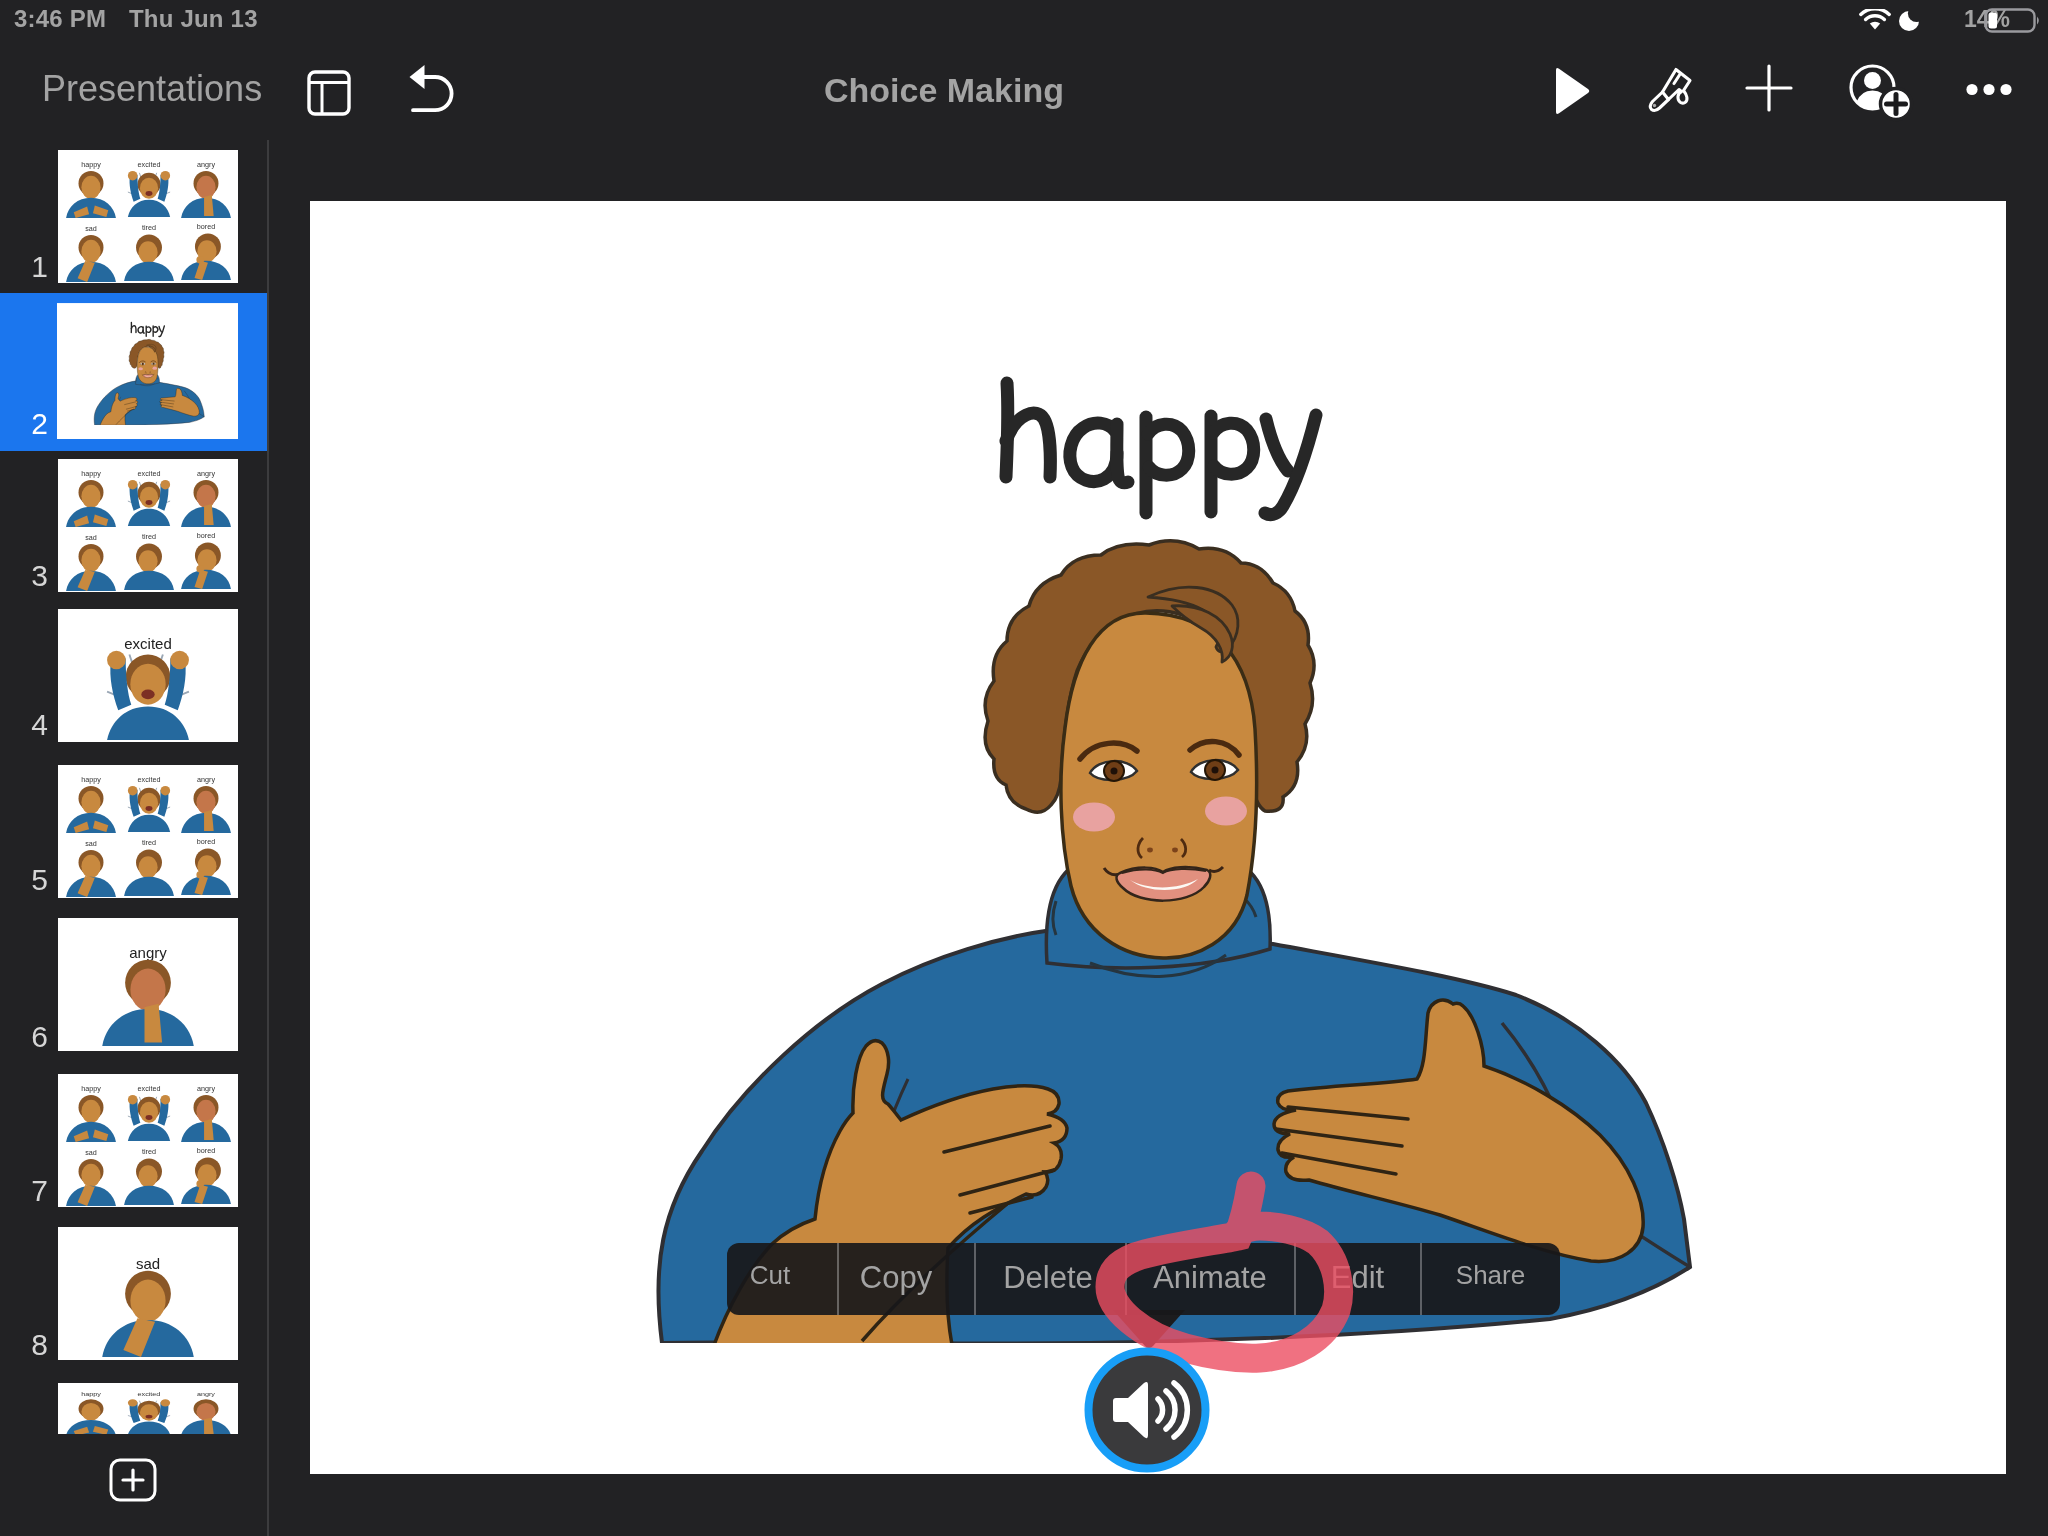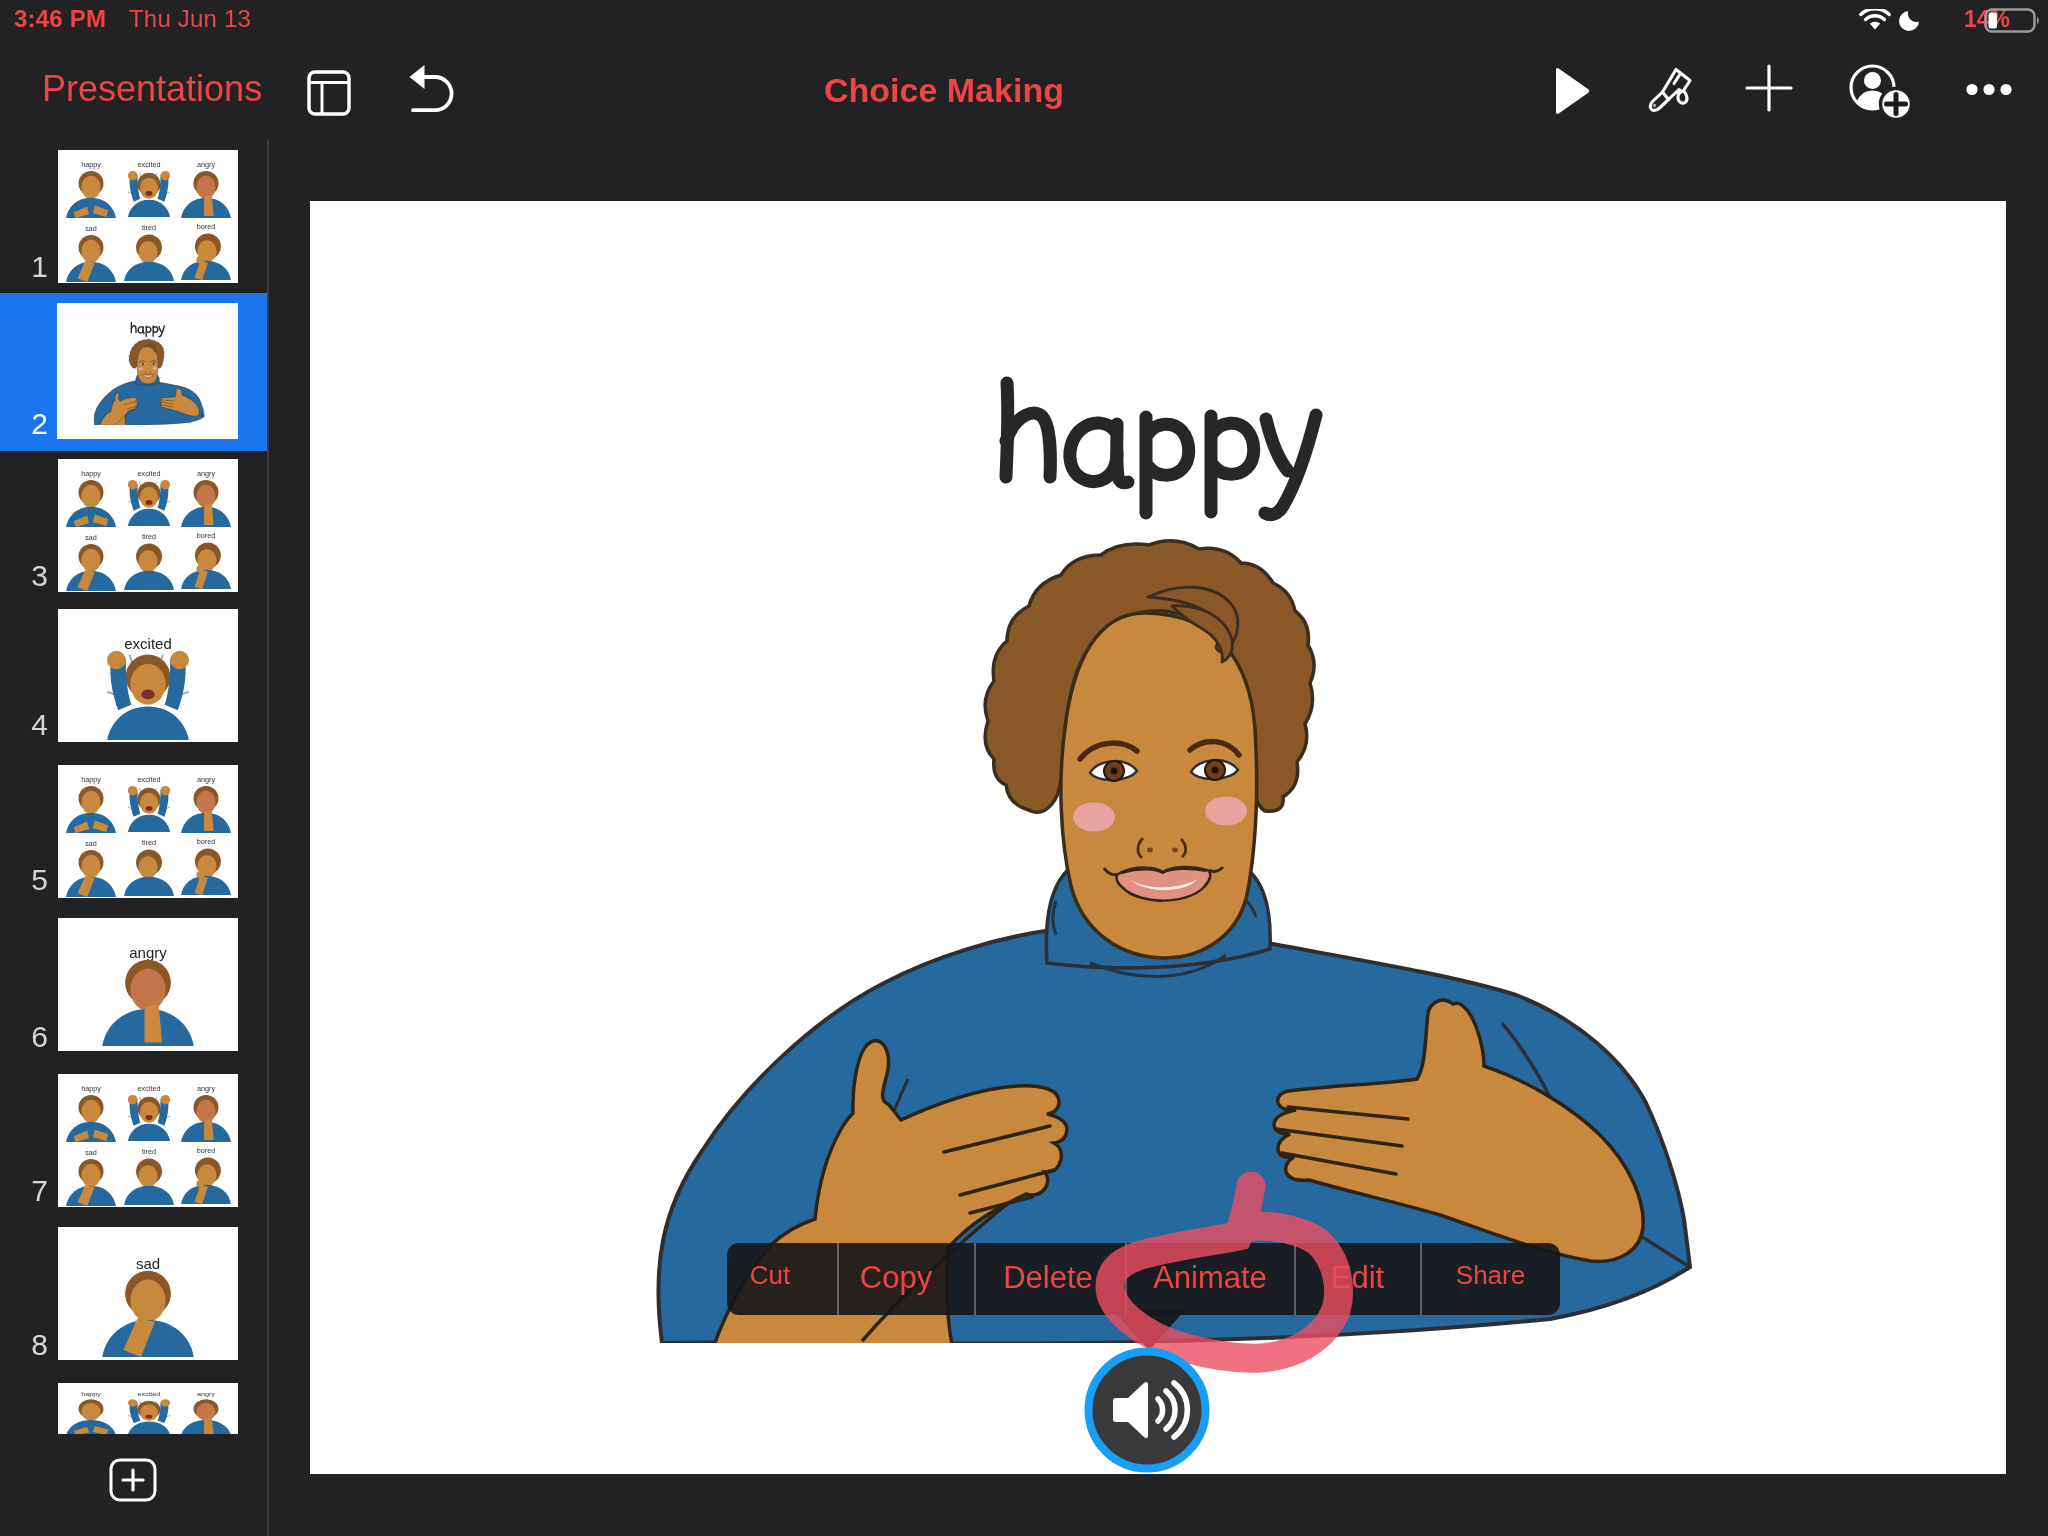--- a/index.html
+++ b/index.html
@@ -1,25 +1,25 @@
 <!DOCTYPE html>
 <html><head>
 <meta charset="utf-8">
 <style>
   html,body{margin:0;padding:0;}
   body{width:2048px;height:1536px;background:#222224;position:relative;overflow:hidden;
        font-family:"Liberation Sans", sans-serif;-webkit-font-smoothing:antialiased;}
   .abs{position:absolute;}
-  .w{color:#ef4444;}
+  .w{color:#a3a3a3;}
 </style>
 </head>
 <body>
 
 <div class="abs w" style="left:14px;top:5px;font-size:24px;font-weight:700;letter-spacing:.2px;">3:46 PM</div>
-<div class="abs w" style="left:129px;top:5px;font-size:24px;font-weight:400;letter-spacing:.2px;">Thu Jun 13</div>
+<div class="abs w" style="left:129px;top:5px;font-size:24px;font-weight:700;letter-spacing:.2px;">Thu Jun 13</div>
 
 <svg class="abs" style="left:1859px;top:9px;" width="32" height="22" viewBox="0 0 32 22">
   <path d="M16 20.5 L10.8 14.6 A8.2 8.2 0 0 1 21.2 14.6 Z" fill="#fff"></path>
   <path d="M6.6 10.5 A13.5 13.5 0 0 1 25.4 10.5" fill="none" stroke="#fff" stroke-width="3.4" stroke-linecap="round"></path>
   <path d="M1.8 5.4 A20.5 20.5 0 0 1 30.2 5.4" fill="none" stroke="#fff" stroke-width="3.4" stroke-linecap="round"></path>
 </svg>
 
 <svg class="abs" style="left:1899px;top:9px;" width="22" height="22" viewBox="0 0 22 22">
   <circle cx="10" cy="12" r="10" fill="#fff"></circle>
   <circle cx="17.5" cy="4.5" r="8.6" fill="#222224"></circle>

